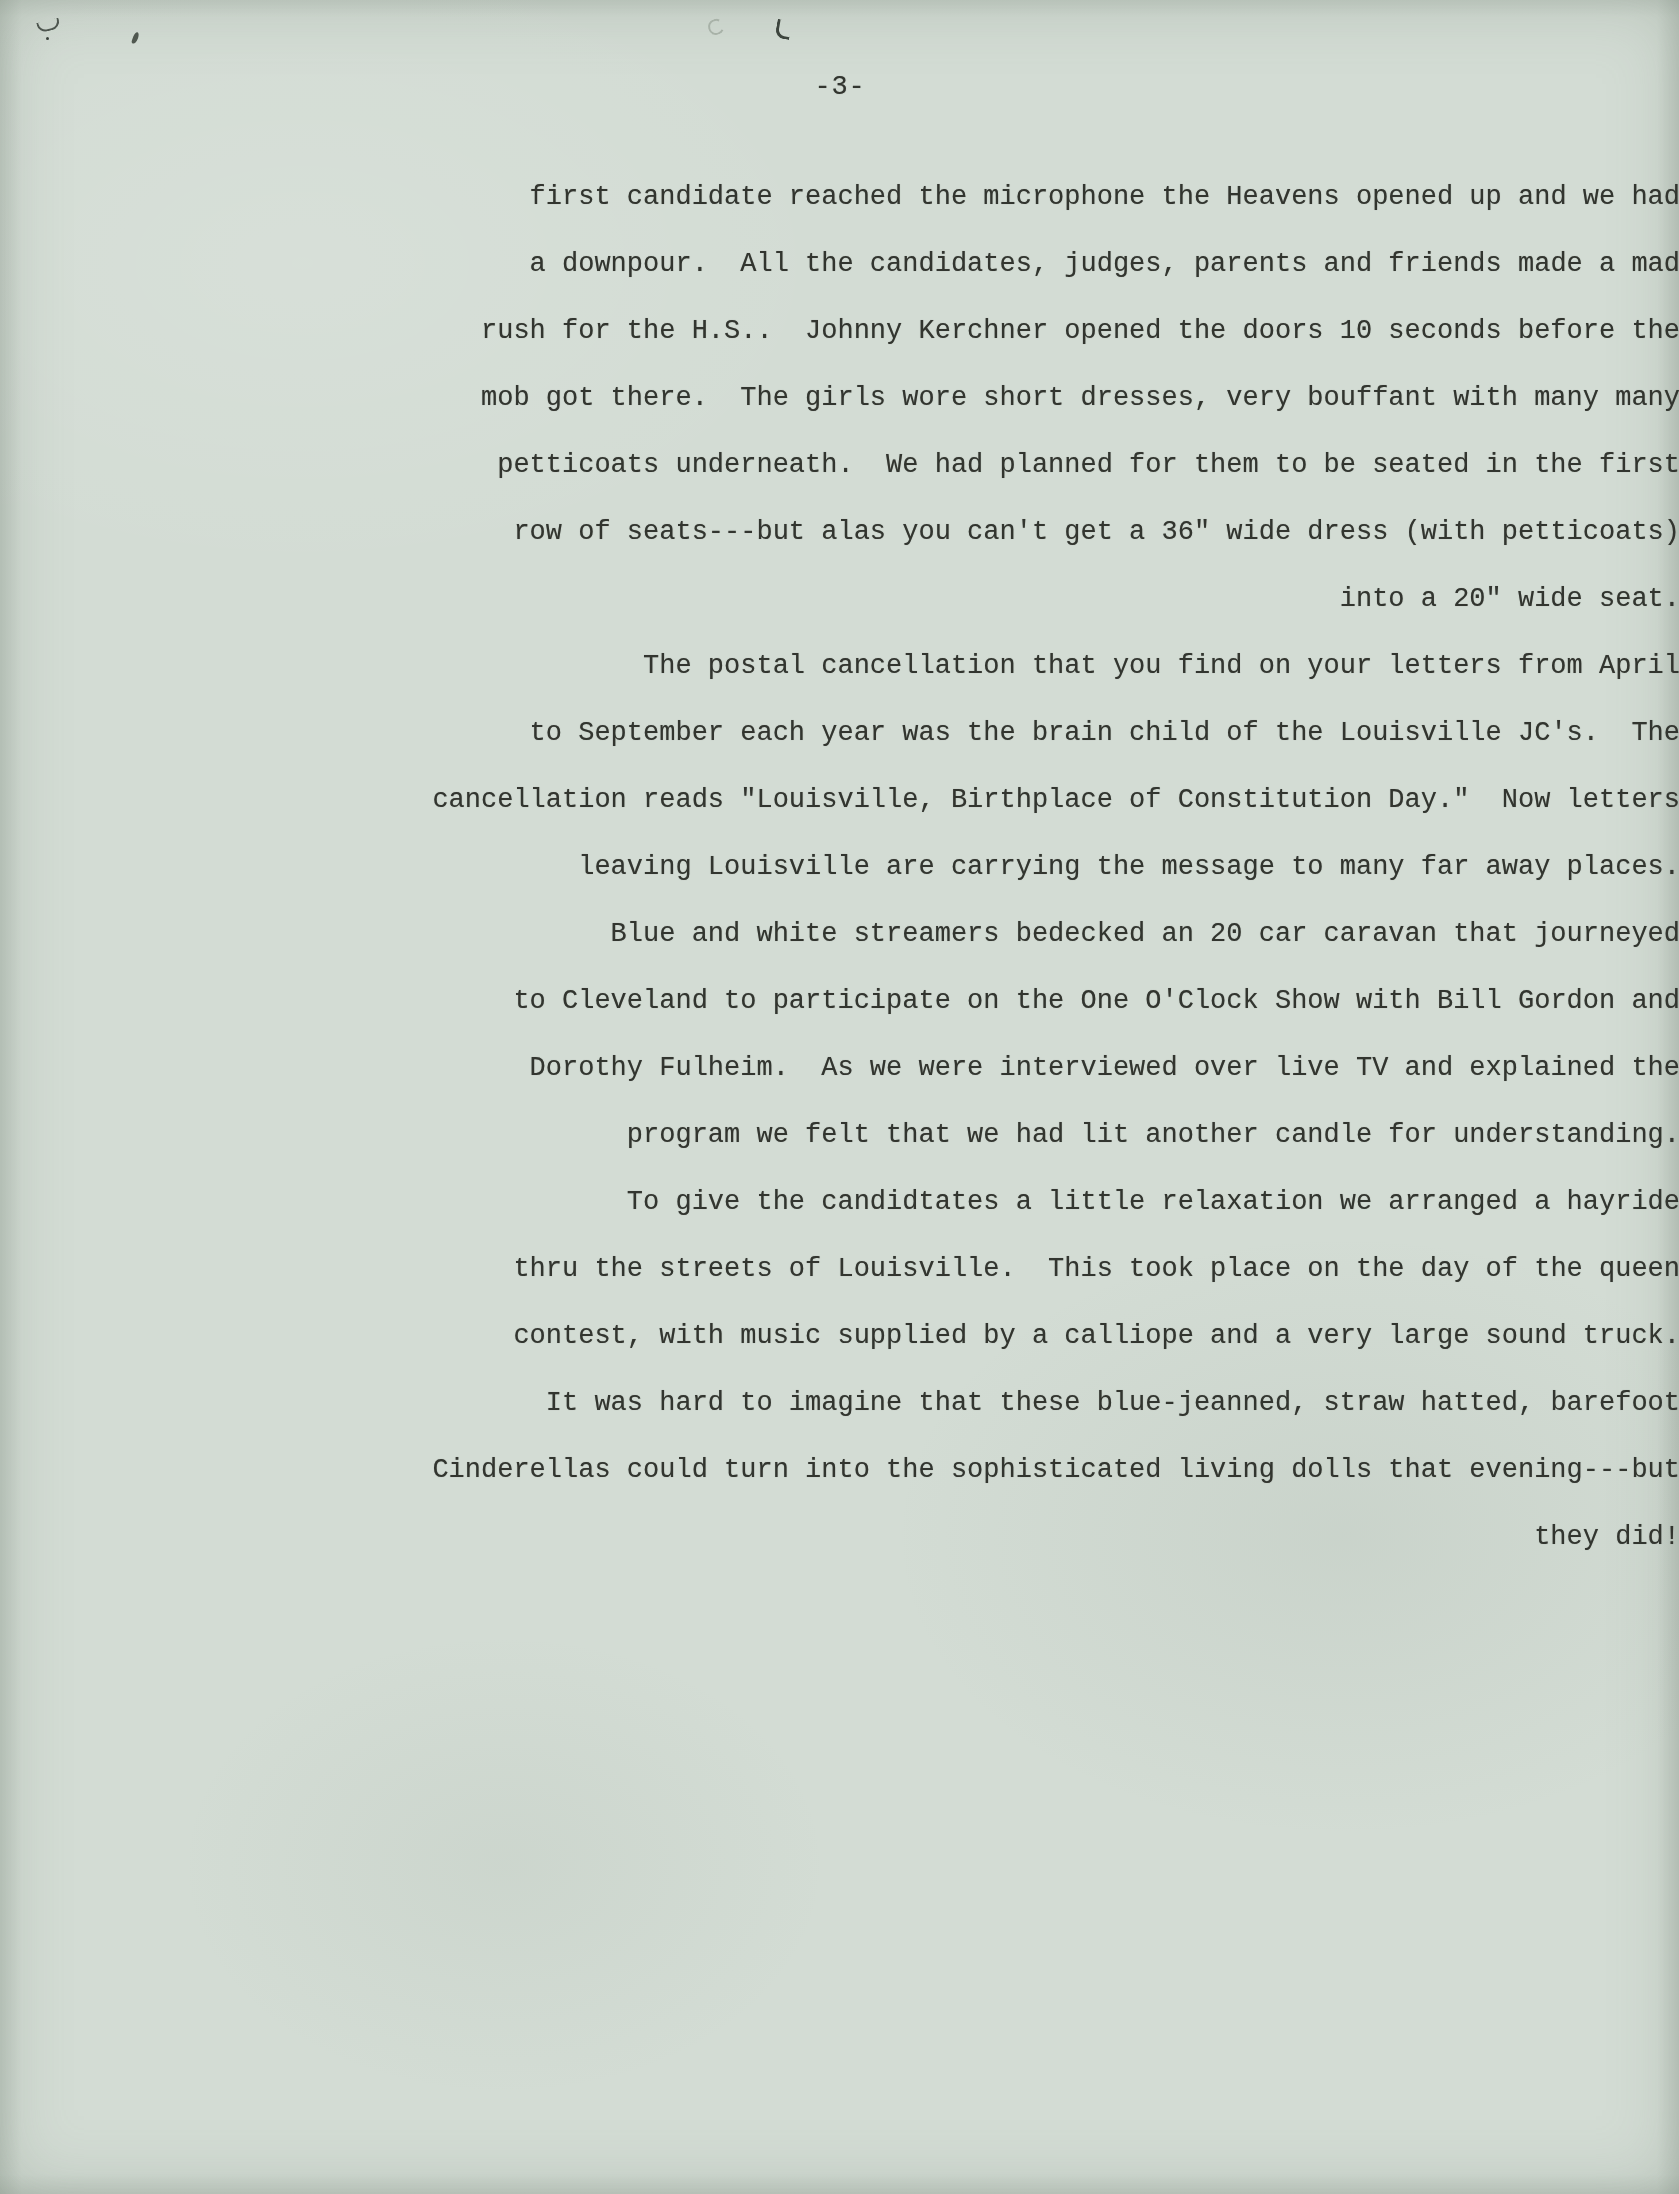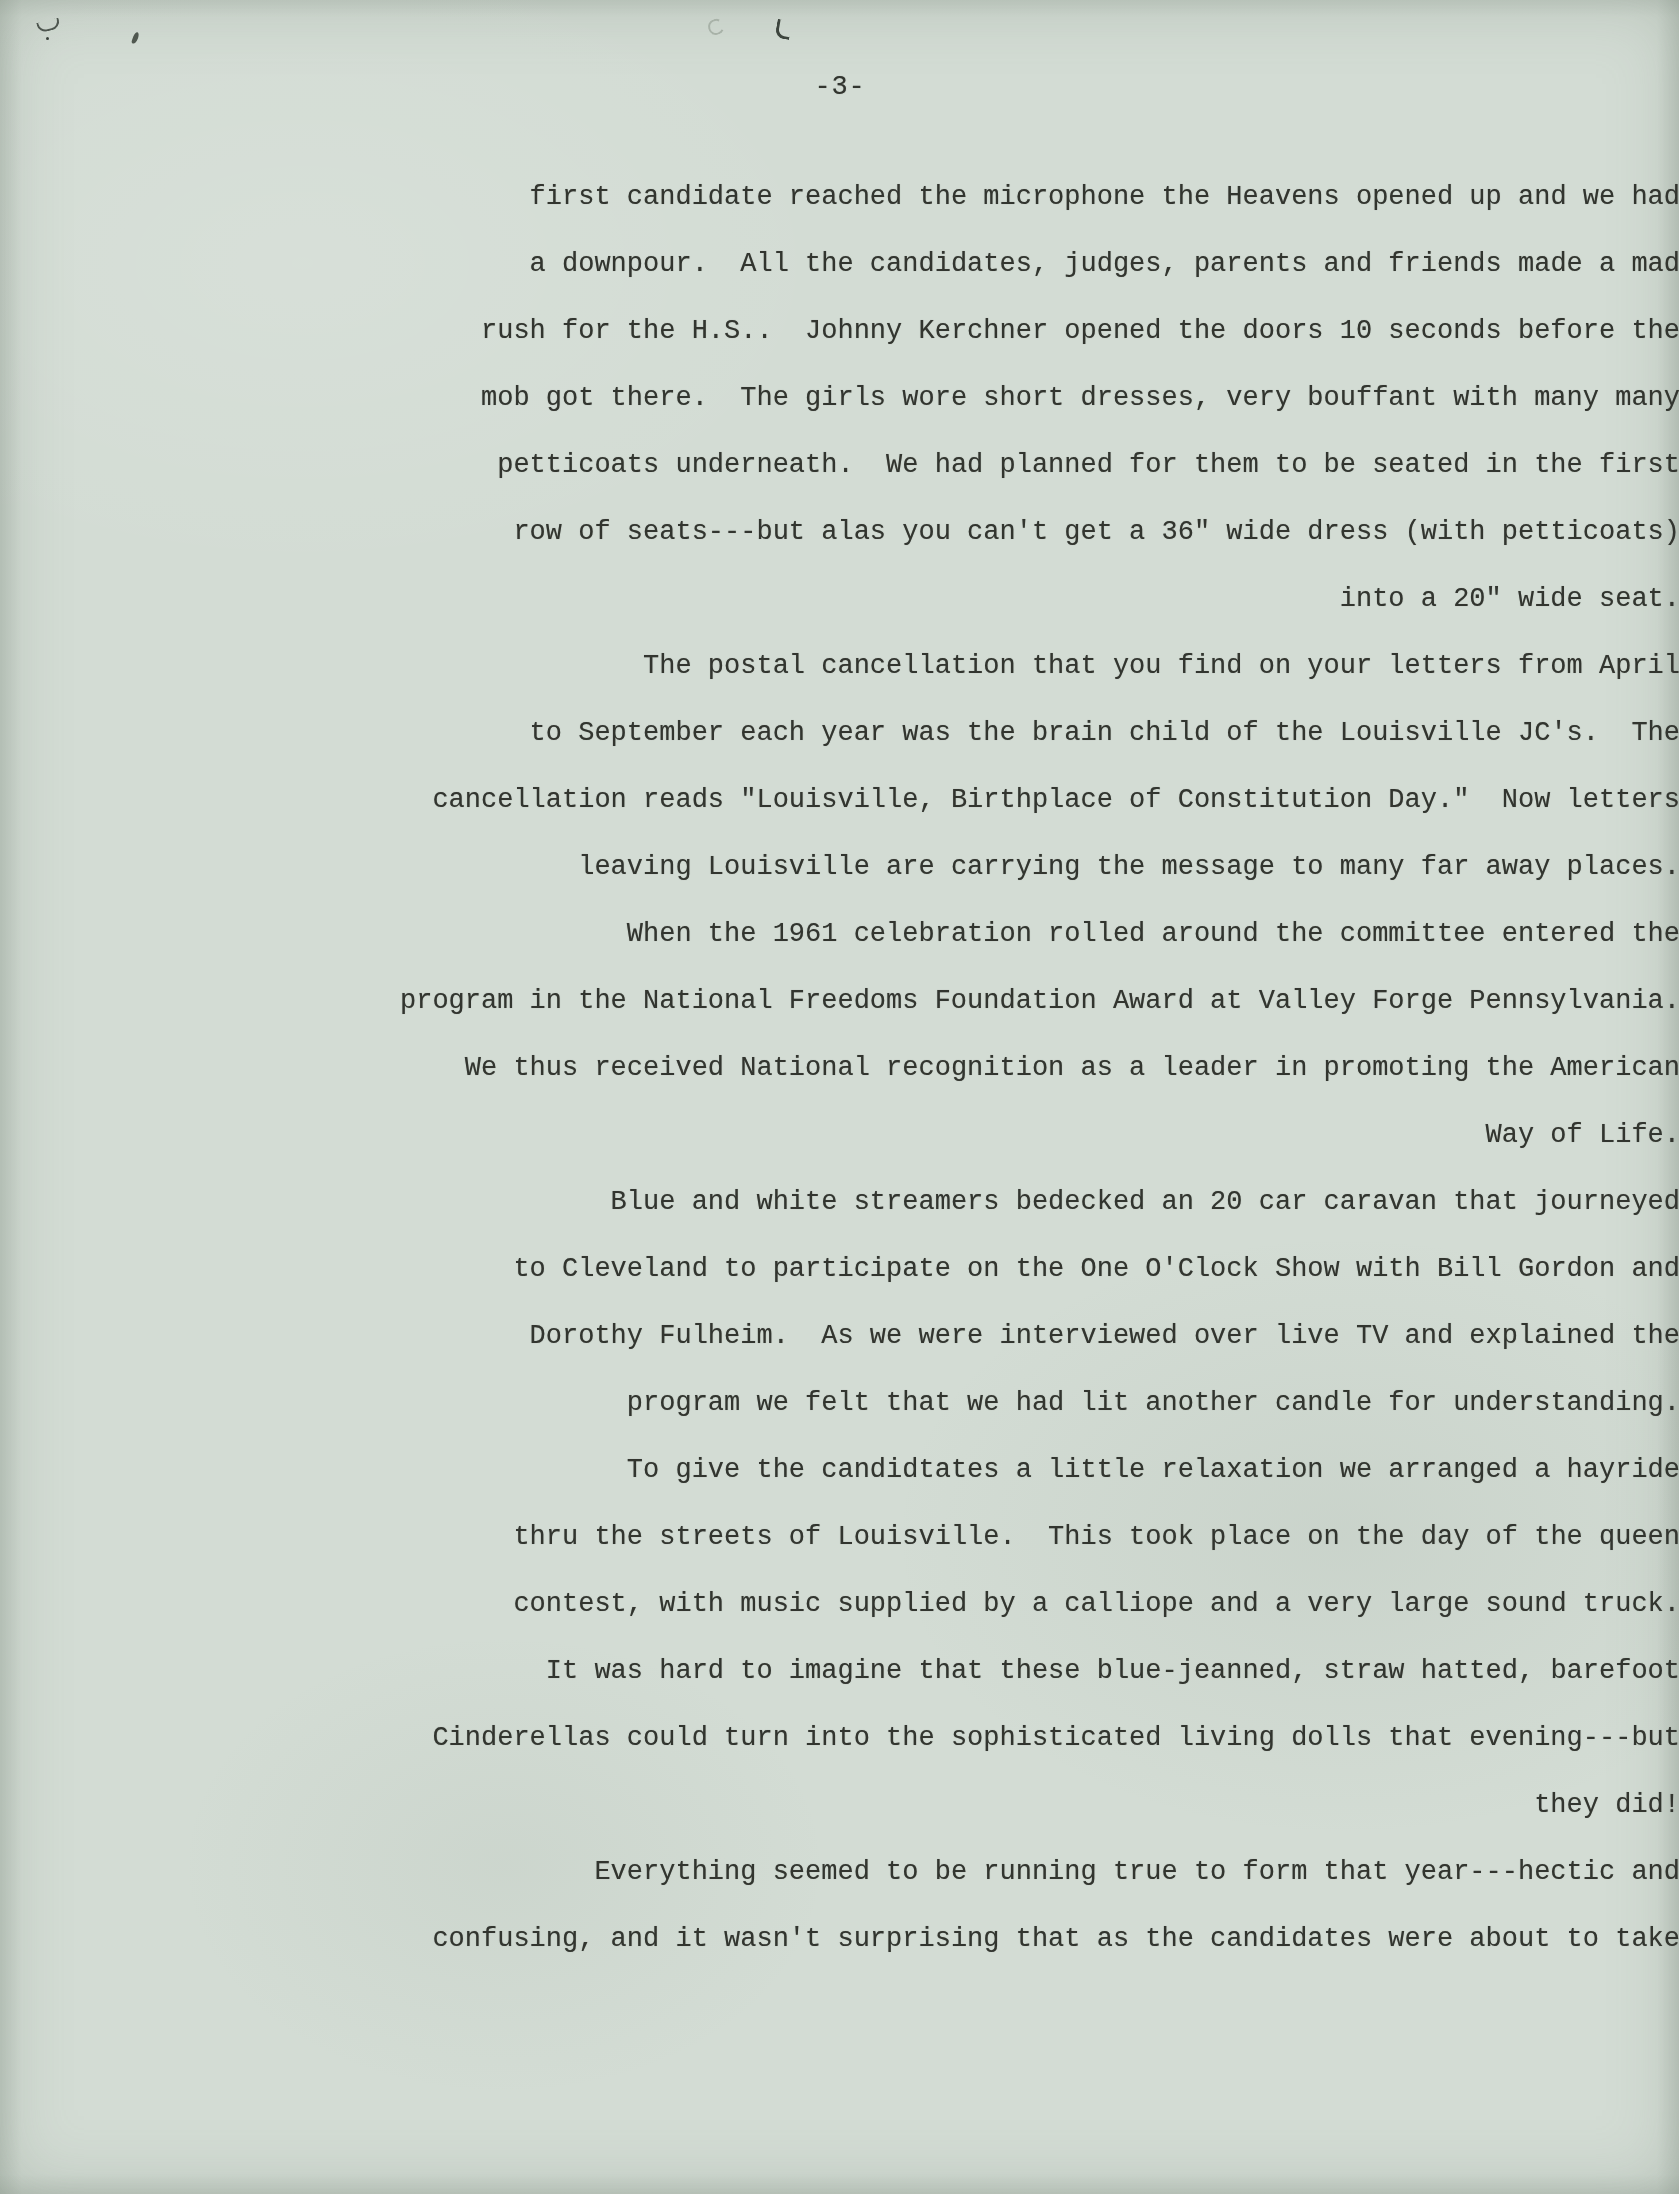--- a/index.html
+++ b/index.html
@@ -66,32 +66,26 @@
 a downpour.  All the candidates, judges, parents and friends made a mad
 rush for the H.S..  Johnny Kerchner opened the doors 10 seconds before the
 mob got there.  The girls wore short dresses, very bouffant with many many
 petticoats underneath.  We had planned for them to be seated in the first
 row of seats---but alas you can't get a 36" wide dress (with petticoats)
 into a 20" wide seat.</p>
     <p>          The postal cancellation that you find on your letters from April
 to September each year was the brain child of the Louisville JC's.  The
 cancellation reads "Louisville, Birthplace of Constitution Day."  Now letters
 leaving Louisville are carrying the message to many far away places.</p>
-    <p>          When the 1961 celebration rolled around the committee entered the
-program in the National Freedoms Foundation Award at Valley Forge Pennsylvania.
-We thus received National recognition as a leader in promoting the American
-Way of Life.</p>
     <p>          Blue and white streamers bedecked an 20 car caravan that journeyed
 to Cleveland to participate on the One O'Clock Show with Bill Gordon and
 Dorothy Fulheim.  As we were interviewed over live TV and explained the
 program we felt that we had lit another candle for understanding.</p>
     <p>          To give the candidtates a little relaxation we arranged a hayride
 thru the streets of Louisville.  This took place on the day of the queen
 contest, with music supplied by a calliope and a very large sound truck.
 It was hard to imagine that these blue-jeanned, straw hatted, barefoot
 Cinderellas could turn into the sophisticated living dolls that evening---but
 they did!</p>
-    <p>          Everything seemed to be running true to form that year---hectic and
-confusing, and it wasn't surprising that as the candidates were about to take</p>
   </div>
 
 </div>
 
 
 </body></html>

